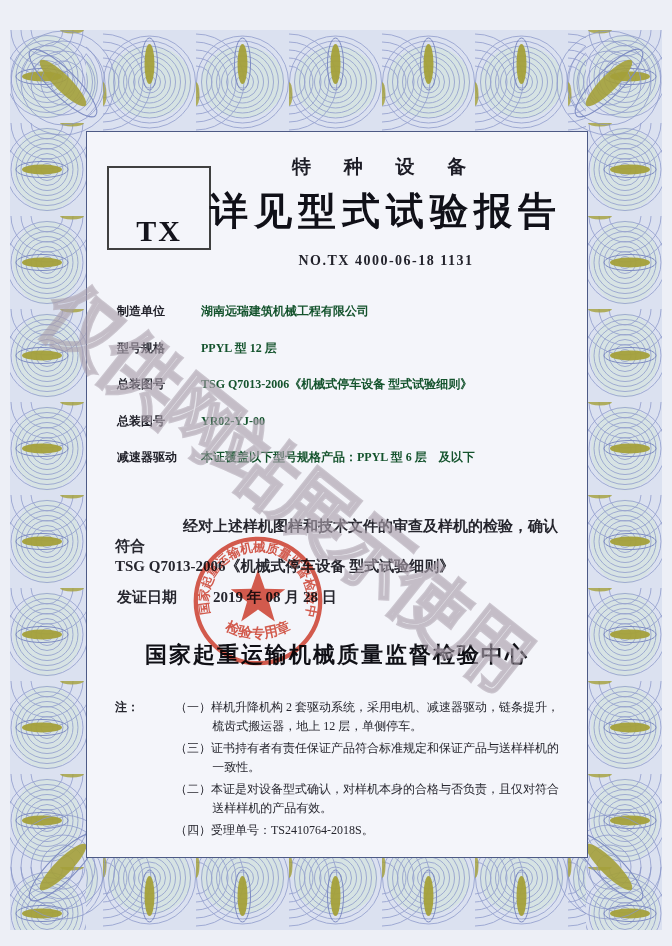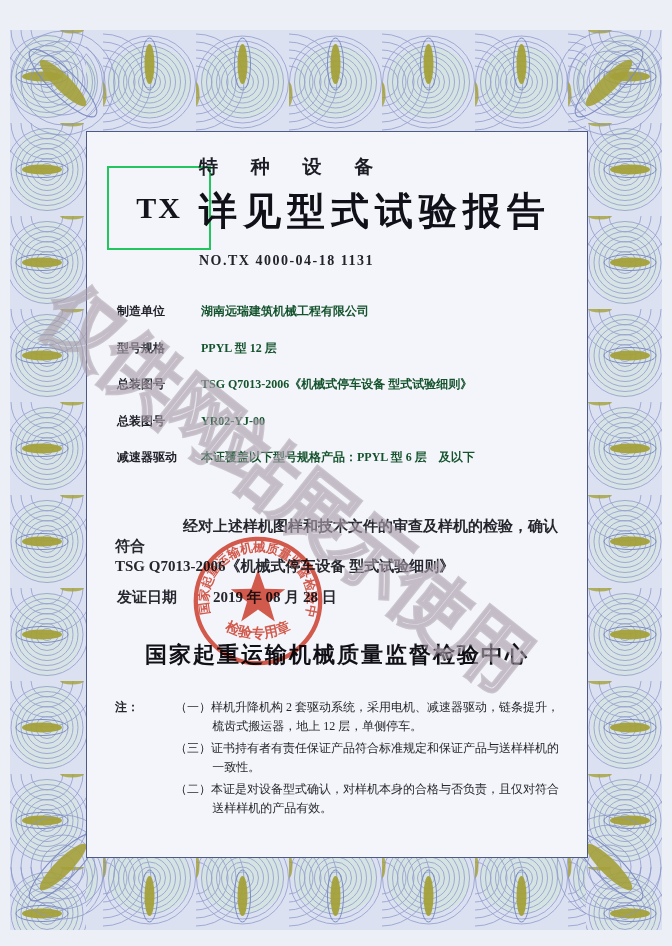--- a/index.html
+++ b/index.html
@@ -23,24 +23,24 @@
   .corner-bl{left:8px;top:812px;}
   .corner-br{left:554px;top:812px;}
   
   .panel{
     position:absolute;left:86px;top:131px;width:502px;height:727px;z-index:3;
     background:#f4f5fa;border:1.5px solid #4d5a85;box-sizing:border-box;
   }
   
   .tx-box{
     position:absolute;left:20px;top:34px;width:100px;height:80px;
-    border:2px solid #22c55e;display:flex;align-items:center;justify-content:center;
+    border:2px solid #404040;display:flex;align-items:flex-end;justify-content:center;
   }
   .tx-box span{font-size:30px;font-weight:bold;letter-spacing:2px;color:#14141c;}
-  .title-block{position:absolute;left:112px;right:14px;top:22px;text-align:left;}
+  .title-block{position:absolute;left:112px;right:14px;top:22px;text-align:center;}
   .cat-title{font-size:19px;letter-spacing:14px;color:#1d1d26;font-weight:600;}
   .main-title{font-size:38px;font-weight:bold;letter-spacing:6px;color:#101018;margin-top:6px;}
   .cert-number{font-size:14px;letter-spacing:1.5px;color:#23232c;margin-top:16px;font-weight:600;}
   
   .fields{position:absolute;left:30px;right:24px;top:168px;}
   .field-row{display:flex;margin-bottom:14.5px;font-size:12px;line-height:22px;font-weight:600;}
   .field-row .lab{flex:0 0 66px;margin-right:18px;white-space:nowrap;color:#22222b;}
   .field-row .val{color:#14532d;}
   
   .statement{position:absolute;left:28px;right:24px;top:384px;font-size:15px;line-height:20px;font-weight:600;}
@@ -252,21 +252,21 @@
 
 <div class="panel">
 
   <div class="tx-box">
     <span>TX</span>
   </div>
 
   <div class="title-block">
     <div class="cat-title">特 种 设 备</div>
     <div class="main-title">详见型式试验报告</div>
-    <div class="cert-number">NO.TX 4000-04-18 1131</div>
+    <div class="cert-number">NO.TX 4000-06-18 1131</div>
   </div>
 
   <div class="fields">
     <div class="field-row">
       <span class="lab">制造单位</span>
       <span class="val">湖南远瑞建筑机械工程有限公司</span>
     </div>
     <div class="field-row">
       <span class="lab">型号规格</span>
       <span class="val">PPYL 型 12 层</span>
@@ -296,20 +296,21 @@
   </div>
 
   <div class="authority">国家起重运输机械质量监督检验中心</div>
 
   <div class="notes">
     <span class="nlab">注：</span>
     <div class="nitems">
       <div class="nitem">（一）样机升降机构 2 套驱动系统，采用电机、减速器驱动，链条提升，梳齿式搬运器，地上 12 层，单侧停车。</div>
       <div class="nitem">（三）证书持有者有责任保证产品符合标准规定和保证产品与送样样机的一致性。</div>
       <div class="nitem">（二）本证是对设备型式确认，对样机本身的合格与否负责，且仅对符合送样样机的产品有效。</div>
+      <div class="nitem">（四）受理单号：TS2410764-2018S。</div>
     </div>
   </div>
 
   <div class="seal">
     <svg viewBox="0 0 140 140">
       <circle cx="70" cy="70" r="65" fill="none" stroke="#d9503f" stroke-width="4.5"></circle>
       <path id="sealArcTop" d="M 19.8,83.5 A 52,52 0 1 1 120.2,83.5" fill="none"></path>
       <text font-size="13" font-weight="bold" fill="#d9503f">
         <textPath href="#sealArcTop" startOffset="0" textLength="206" lengthAdjust="spacing">国家起重运输机械质量监督检验中心</textPath>
       </text>

